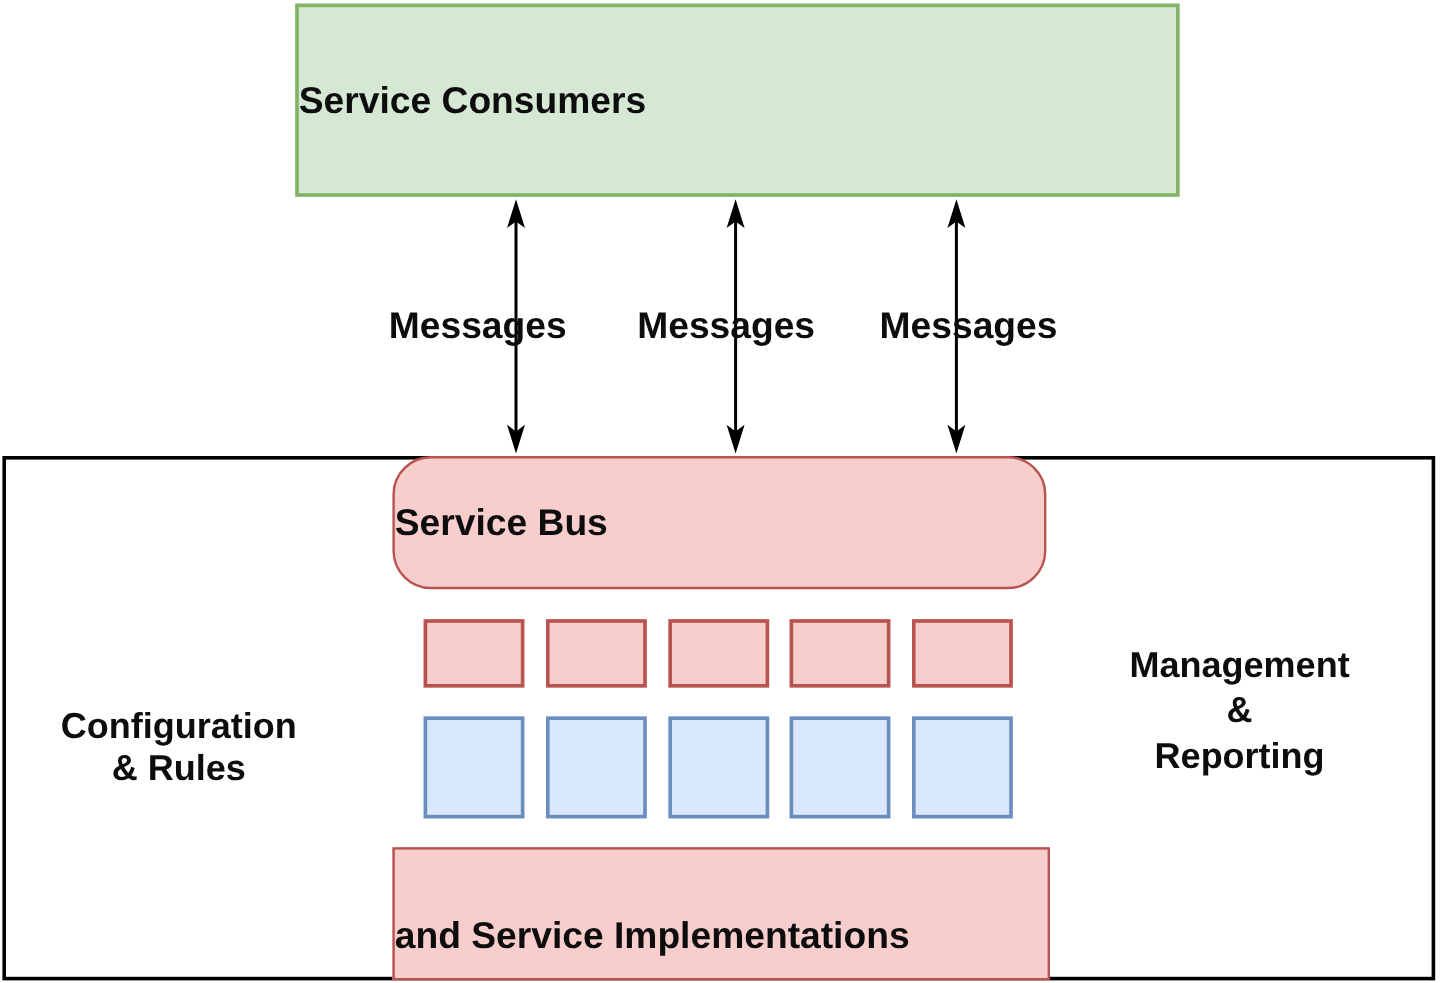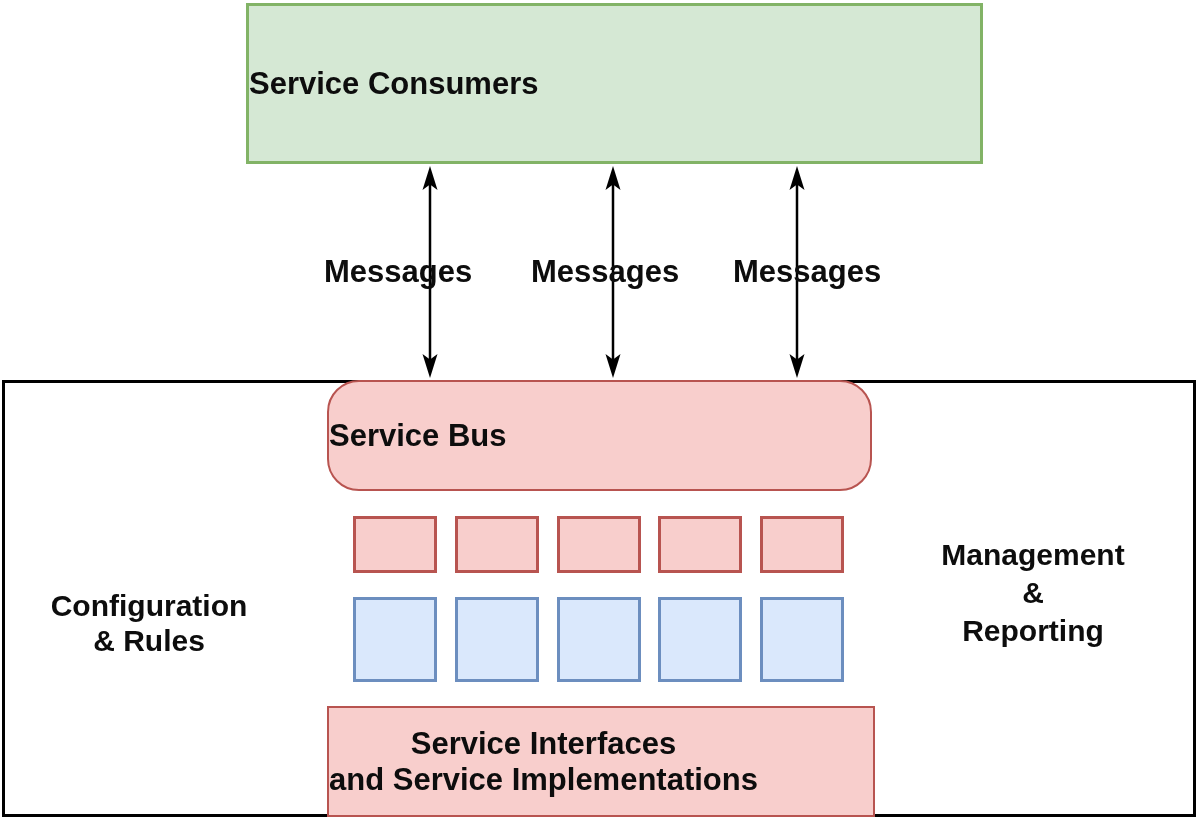--- a/index.html
+++ b/index.html
@@ -126,21 +126,21 @@
   <div class="abs row" style="left:353px; top:597px; width:491px;">
       <div class="sbox blue"></div>
       <div class="sbox blue"></div>
       <div class="sbox blue"></div>
       <div class="sbox blue"></div>
       <div class="sbox blue"></div>
     </div>
 
   <div class="abs box pink-box" style="left:327px; top:706px; width:548px; height:111px;">
     <span>
-      <span>Service Interfaces</span><br>
+      <br>
       <span>and Service Implementations</span>
     </span>
   </div>
 
   <div class="abs side-label left" style="left:24px; top:540px;margin-top:48px;">
     <span>Configuration</span><br>
     <span>&amp; Rules</span>
   </div>
 
   <div class="abs side-label right" style="left:908px; top:536px;">

